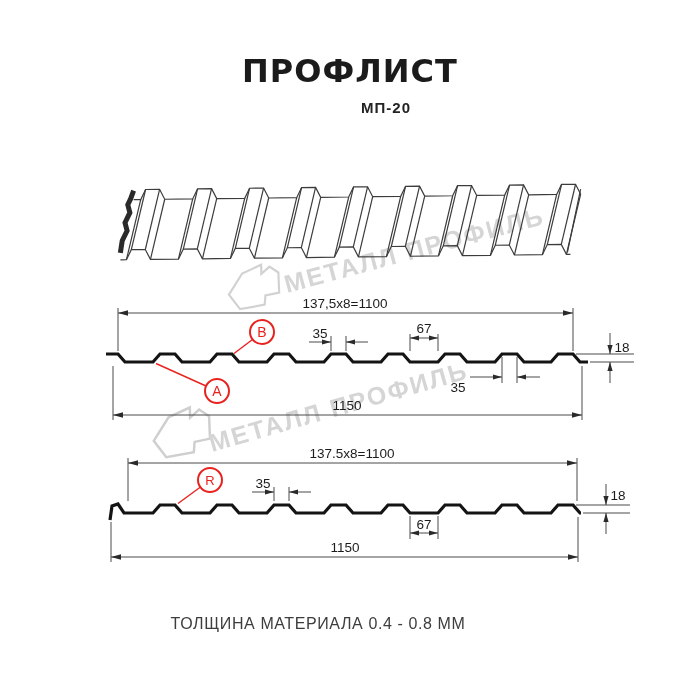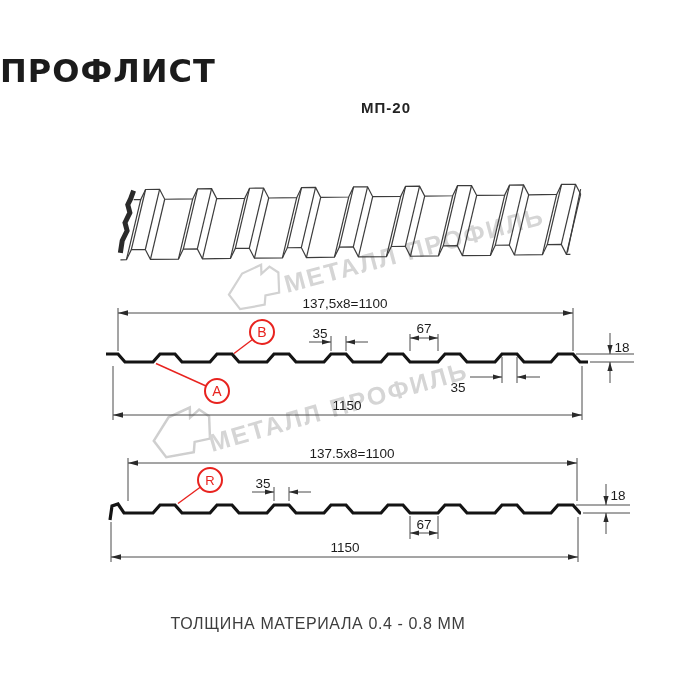--- a/index.html
+++ b/index.html
@@ -1,21 +1,21 @@
 <!DOCTYPE html>
 <html><head>
 <meta charset="utf-8">
 <style>
   html,body{margin:0;padding:0;}
   body{
     width:700px;height:700px;position:relative;background:#ffffff;
     font-family:"Liberation Sans",sans-serif;overflow:hidden;
   }
   .title{
-    position:absolute;left:0;top:52px;width:700px;text-align:left;
+    position:absolute;left:0;top:52px;width:700px;text-align:center;
     font-family:"DejaVu Sans",sans-serif;font-weight:bold;font-size:32px;
     letter-spacing:1px;color:#1b1b1b;
   }
   .subtitle{
     position:absolute;left:0;top:99px;width:700px;text-align:center;
     font-size:15px;font-weight:600;letter-spacing:1px;color:#232323;padding-left:36px;
   }
   .caption{
     position:absolute;left:0;top:615px;width:636px;text-align:center;
     font-size:16px;font-weight:500;letter-spacing:.6px;color:#3d3d3d;

